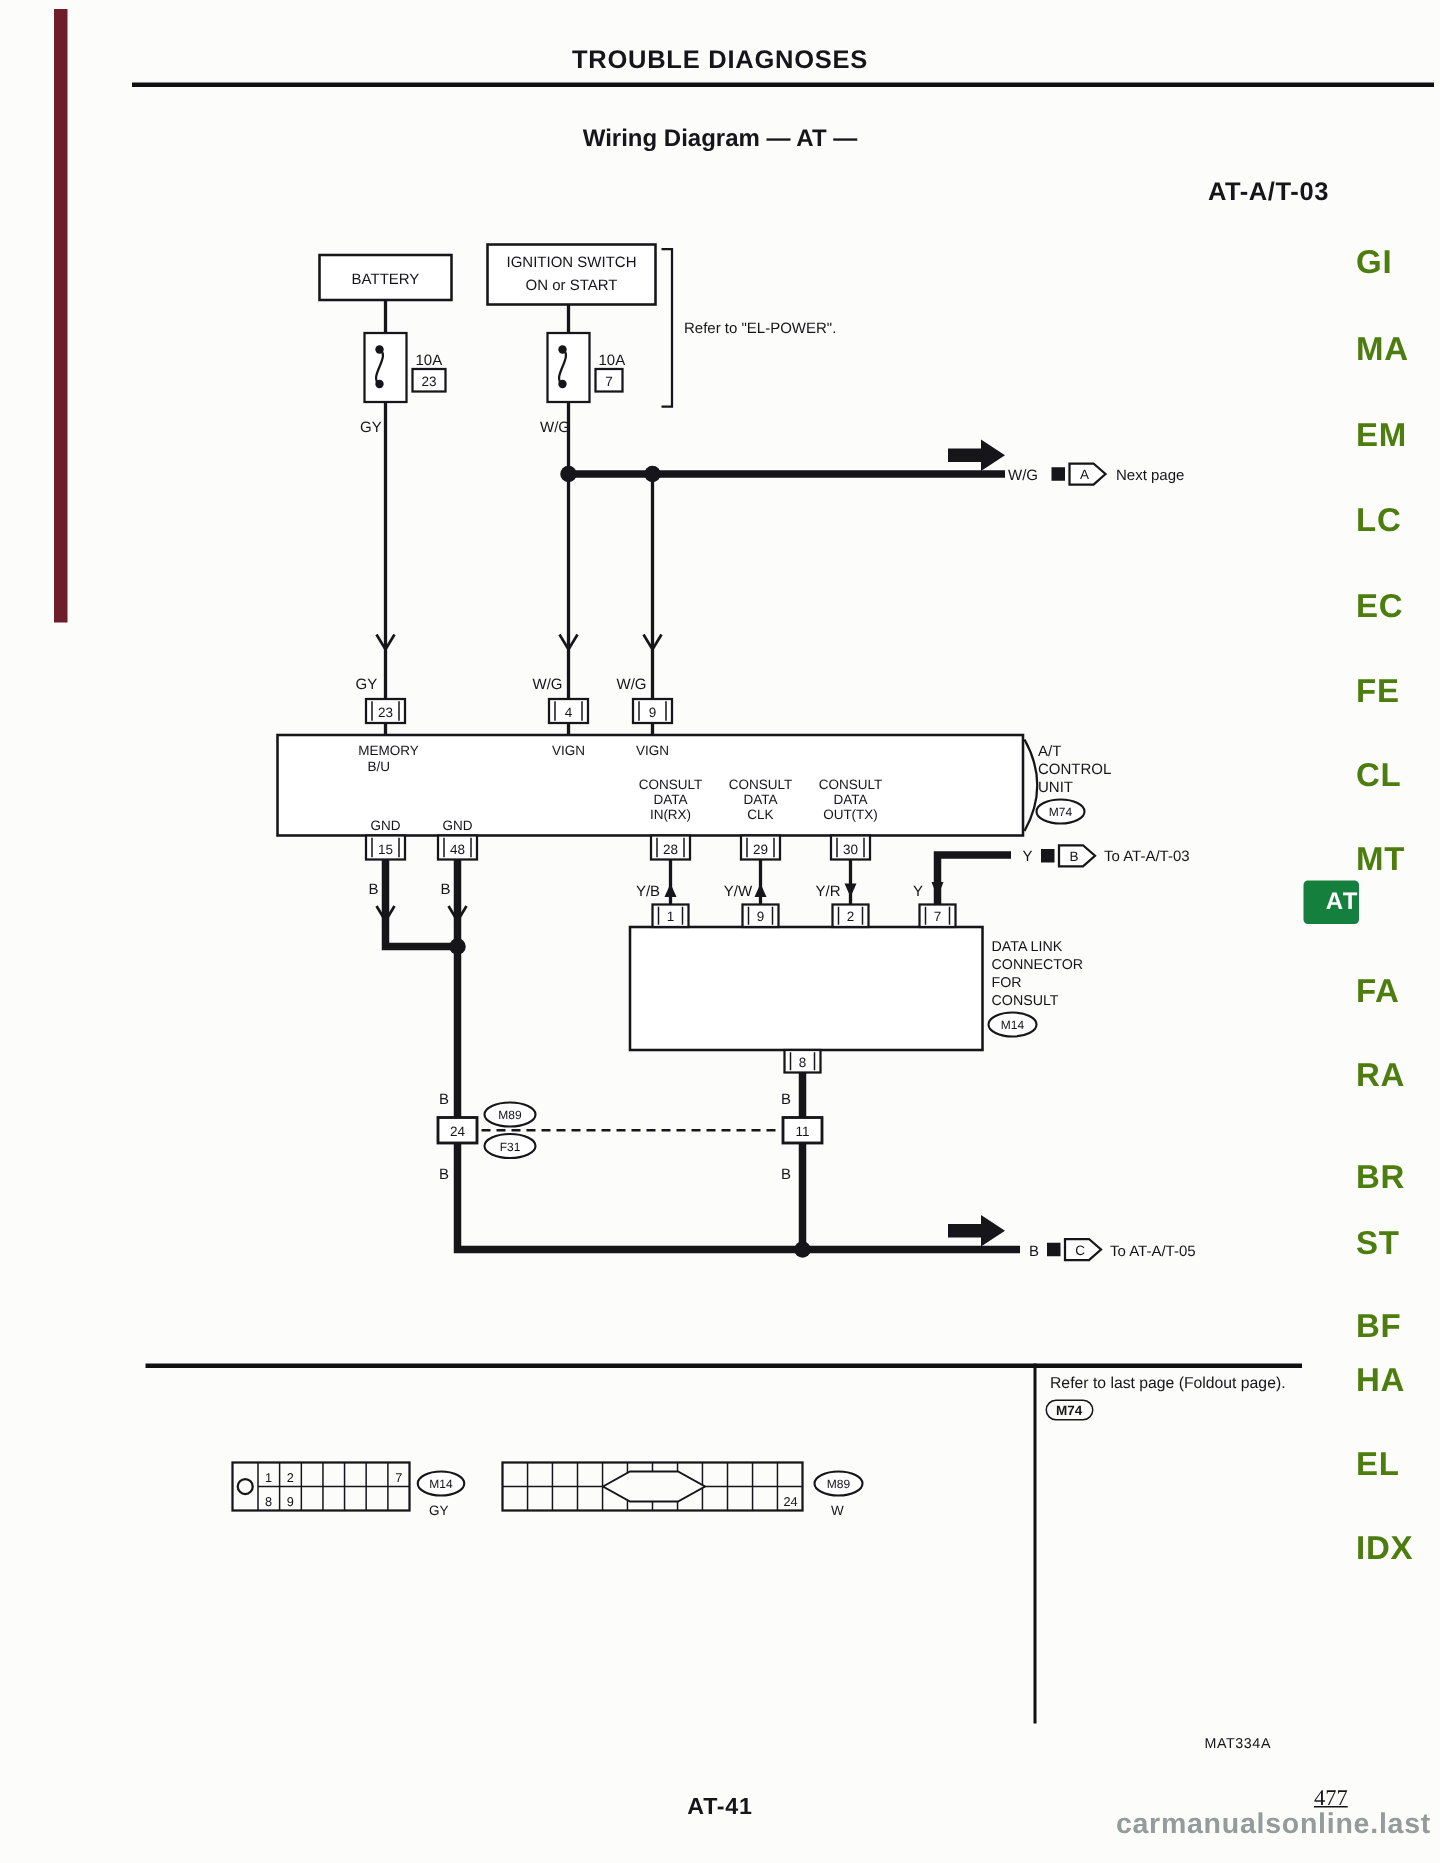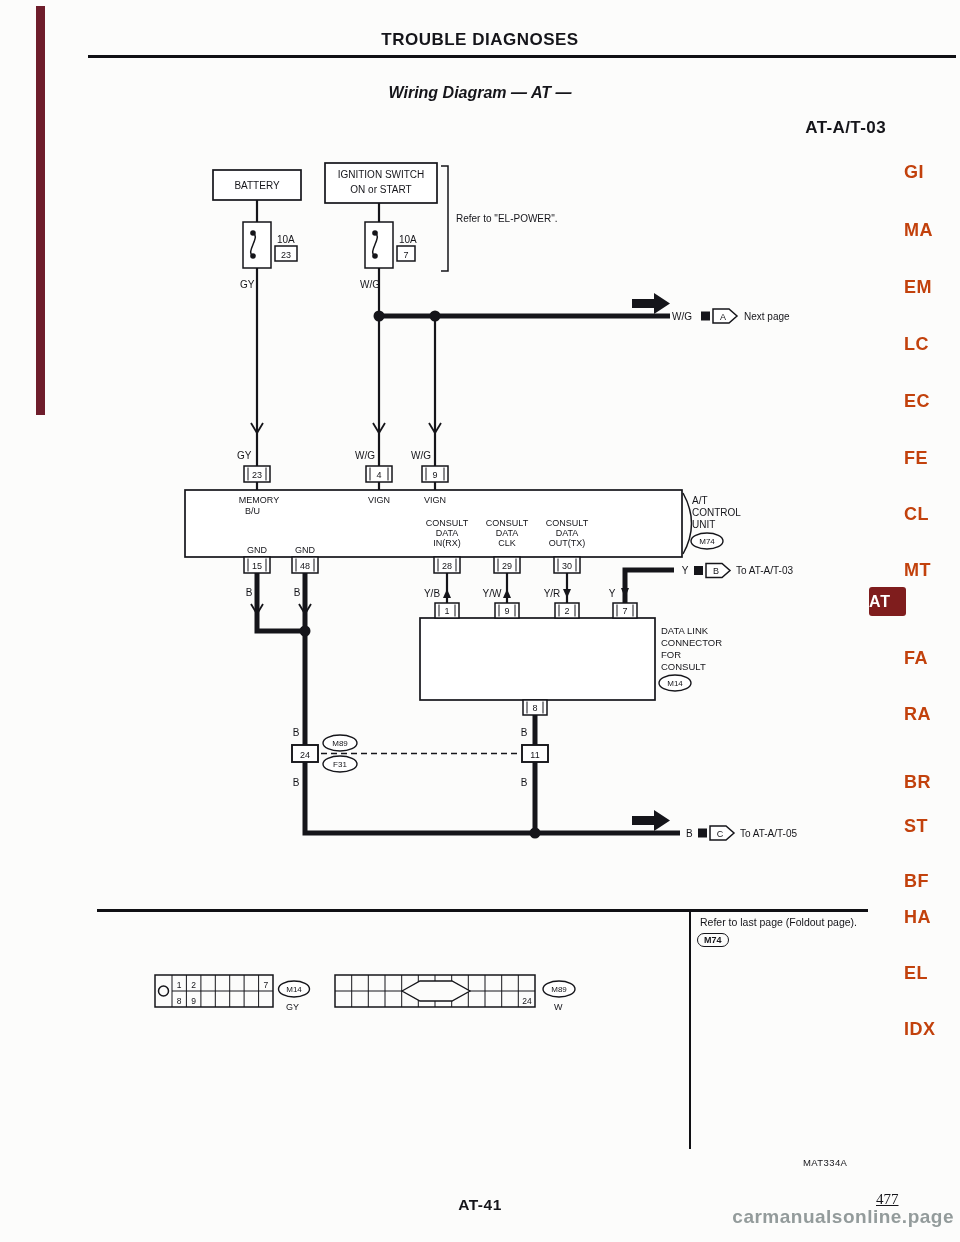--- a/index.html
+++ b/index.html
@@ -6,27 +6,27 @@
   html,body { background:#e9e9e9; }
   .page {
     position:relative; width:960px; height:1242px; margin:0 auto;
     background:#fcfcfb; color:#15151a; overflow:hidden;
     font-family:"Liberation Sans", sans-serif;
   }
   .abs { position:absolute; }
   .strip { left:36px; top:6px; width:9px; height:409px; background:#6e1d2b; }
   .hdr { top:30px; left:0; width:100%; text-align:center; font-weight:bold; font-size:17px; letter-spacing:0.5px; }
   .rule1 { top:55px; left:88px; width:868px; height:3px; background:#101014; }
-  .sub { top:84px; left:0; width:100%; text-align:center; font-weight:bold; font-size:16px;font-style:italic; }
+  .sub { top:84px; left:0; width:100%; text-align:center; font-weight:bold; font-size:16px; }
   .did { top:118px; right:74px; font-weight:bold; font-size:17px; letter-spacing:0.4px; }
 
-  .sx { position:absolute; left:904px; width:42px; font-weight:bold; font-size:18px;
-        color:#c2410c; letter-spacing:0.5px; }
-  .sx-active { left:869px; width:37px; height:29px; background:#7f1d1d; color:#ffffff;
-        text-align:left; line-height:29px; font-size:16px; border-radius:3px; letter-spacing:1px; }
+  .sx { position:absolute; left:904px; width:42px; font-weight:bold; font-size:22px;
+        color:#4d7c0f; letter-spacing:0.5px; }
+  .sx-active { left:869px; width:37px; height:29px; background:#15803d; color:#ffffff;
+        text-align:right; line-height:29px; font-size:16px; border-radius:3px; letter-spacing:1px; }
 
   svg.diagram { position:absolute; left:0; top:0; }
   svg text { font-family:"Liberation Sans", sans-serif; fill:#15151a; font-size:10px; }
   .mid { text-anchor:middle; }
   .t8 { font-size:8px; } .t85 { font-size:8.5px; } .t9 { font-size:9px; }
   .t95 { font-size:9.5px; } .t10 { font-size:10px; }
   .box { fill:#fff; stroke:#15151a; stroke-width:1.7; }
   .pin { fill:#fff; stroke:#15151a; stroke-width:1.5; }
   .pinb { fill:#fff; stroke:#15151a; stroke-width:1.9; }
   .w1 { stroke:#15151a; stroke-width:1; fill:none; }
@@ -387,15 +387,15 @@
     <div class="sx" style="top:1019px">IDX</div>
   </nav>
 
   <div class="abs rule2"></div>
   <div class="abs vdiv"></div>
   <div class="abs foldout">Refer to last page (Foldout page).</div>
   <span class="abs oval-html">M74</span>
   <div class="abs matcode">MAT334A</div>
   <div class="abs pagelabel">AT-41</div>
   <div class="abs pagenum">477</div>
-  <div class="abs watermark">carmanualsonline.page</div>
+  <div class="abs watermark">carmanualsonline.last</div>
 
 </div>
 
 </body></html>

